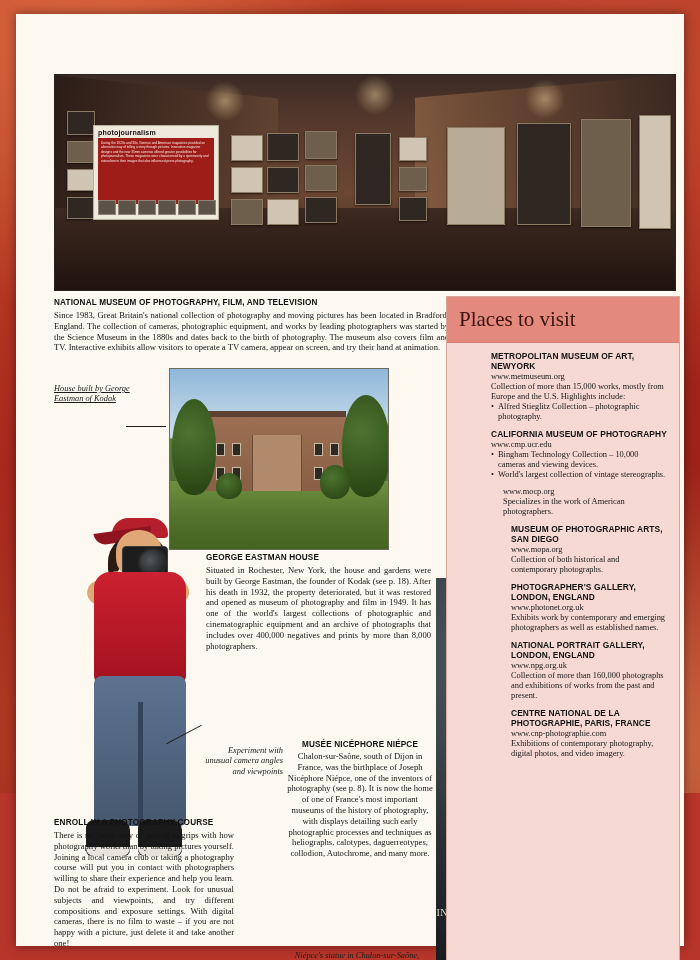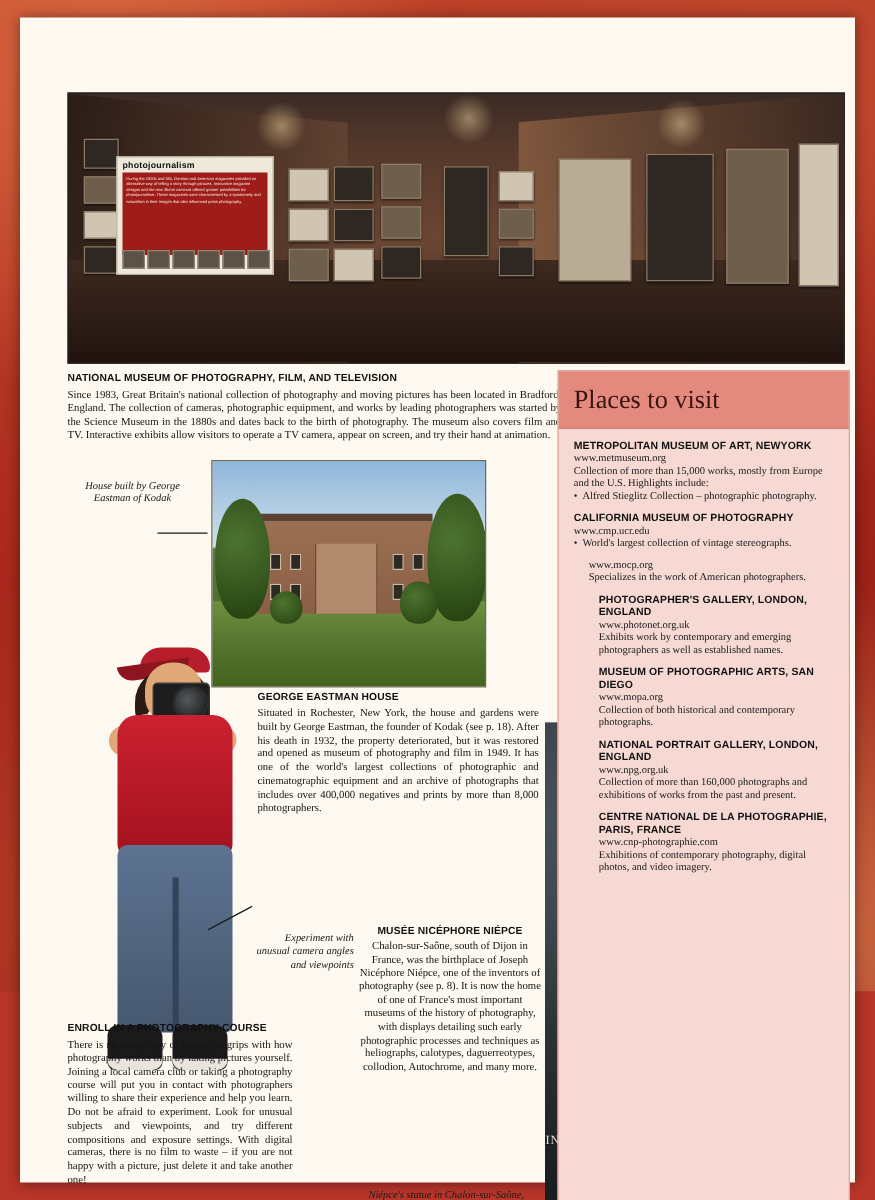--- a/index.html
+++ b/index.html
@@ -217,26 +217,27 @@
     position: absolute;
     border-radius: 50% 50% 45% 45%;
     background: radial-gradient(circle at 40% 35%, #4d7330, #24400f);
   }
 
   .caption-left {
     position: absolute;
     left: 8px;
     top: 326px;
     width: 104px;
-    text-align: center;
+    text-align: left;
     font-family: "Liberation Serif", serif;
     font-style: italic;
     font-size: 8.4px;
     line-height: 10.4px;
     color: #1b1b1b;
+    text-decoration: underline;
   }
   .leader-line {
     position: absolute;
     left: 80px;
     top: 368px;
     width: 40px;
     height: 1px;
     background: #1b1b1b;
   }
 
@@ -501,20 +502,21 @@
     font-family: "Liberation Serif", serif;
     font-size: 21px;
     font-weight: normal;
     color: #3a1410;
   }
   .places-body {
     padding: 8px 12px 8px 12px;
   }
   .place {
     margin-bottom: 7px;
+    margin-left: 32px;
   }
   .place h3 {
     margin: 0 0 1px 0;
     font-family: "Liberation Sans", sans-serif;
     font-size: 8.4px;
     font-weight: bold;
     color: #111;
     line-height: 10px;
     letter-spacing: 0.1px;
   }
@@ -686,36 +688,37 @@
               <p class="url">www.metmuseum.org</p>
               <p>Collection of more than 15,000 works, mostly from Europe and the U.S. Highlights include:</p>
               <ul>
                 <li>Alfred Stieglitz Collection – photographic photography.</li>
               </ul>
             </div>
             <div class="place indent-0">
               <h3>CALIFORNIA MUSEUM OF PHOTOGRAPHY</h3>
               <p class="url">www.cmp.ucr.edu</p>
               <ul>
+                <li>Bingham Technology Collection – 10,000 cameras and viewing devices.</li>
                 <li>World's largest collection of vintage stereographs.</li>
               </ul>
             </div>
             <div class="place indent-1">
               <p class="url">www.mocp.org</p>
               <p>Specializes in the work of American photographers.</p>
             </div>
             <div class="place indent-2">
+              <h3>MUSEUM OF PHOTOGRAPHIC ARTS, SAN DIEGO</h3>
+              <p class="url">www.mopa.org</p>
+              <p>Collection of both historical and contemporary photographs.</p>
+            </div>
+            <div class="place indent-2">
               <h3>PHOTOGRAPHER'S GALLERY, LONDON, ENGLAND</h3>
               <p class="url">www.photonet.org.uk</p>
               <p>Exhibits work by contemporary and emerging photographers as well as established names.</p>
-            </div>
-            <div class="place indent-2">
-              <h3>MUSEUM OF PHOTOGRAPHIC ARTS, SAN DIEGO</h3>
-              <p class="url">www.mopa.org</p>
-              <p>Collection of both historical and contemporary photographs.</p>
             </div>
             <div class="place indent-2">
               <h3>NATIONAL PORTRAIT GALLERY, LONDON, ENGLAND</h3>
               <p class="url">www.npg.org.uk</p>
               <p>Collection of more than 160,000 photographs and exhibitions of works from the past and present.</p>
             </div>
             <div class="place indent-2">
               <h3>CENTRE NATIONAL DE LA PHOTOGRAPHIE, PARIS, FRANCE</h3>
               <p class="url">www.cnp-photographie.com</p>
               <p>Exhibitions of contemporary photography, digital photos, and video imagery.</p>

